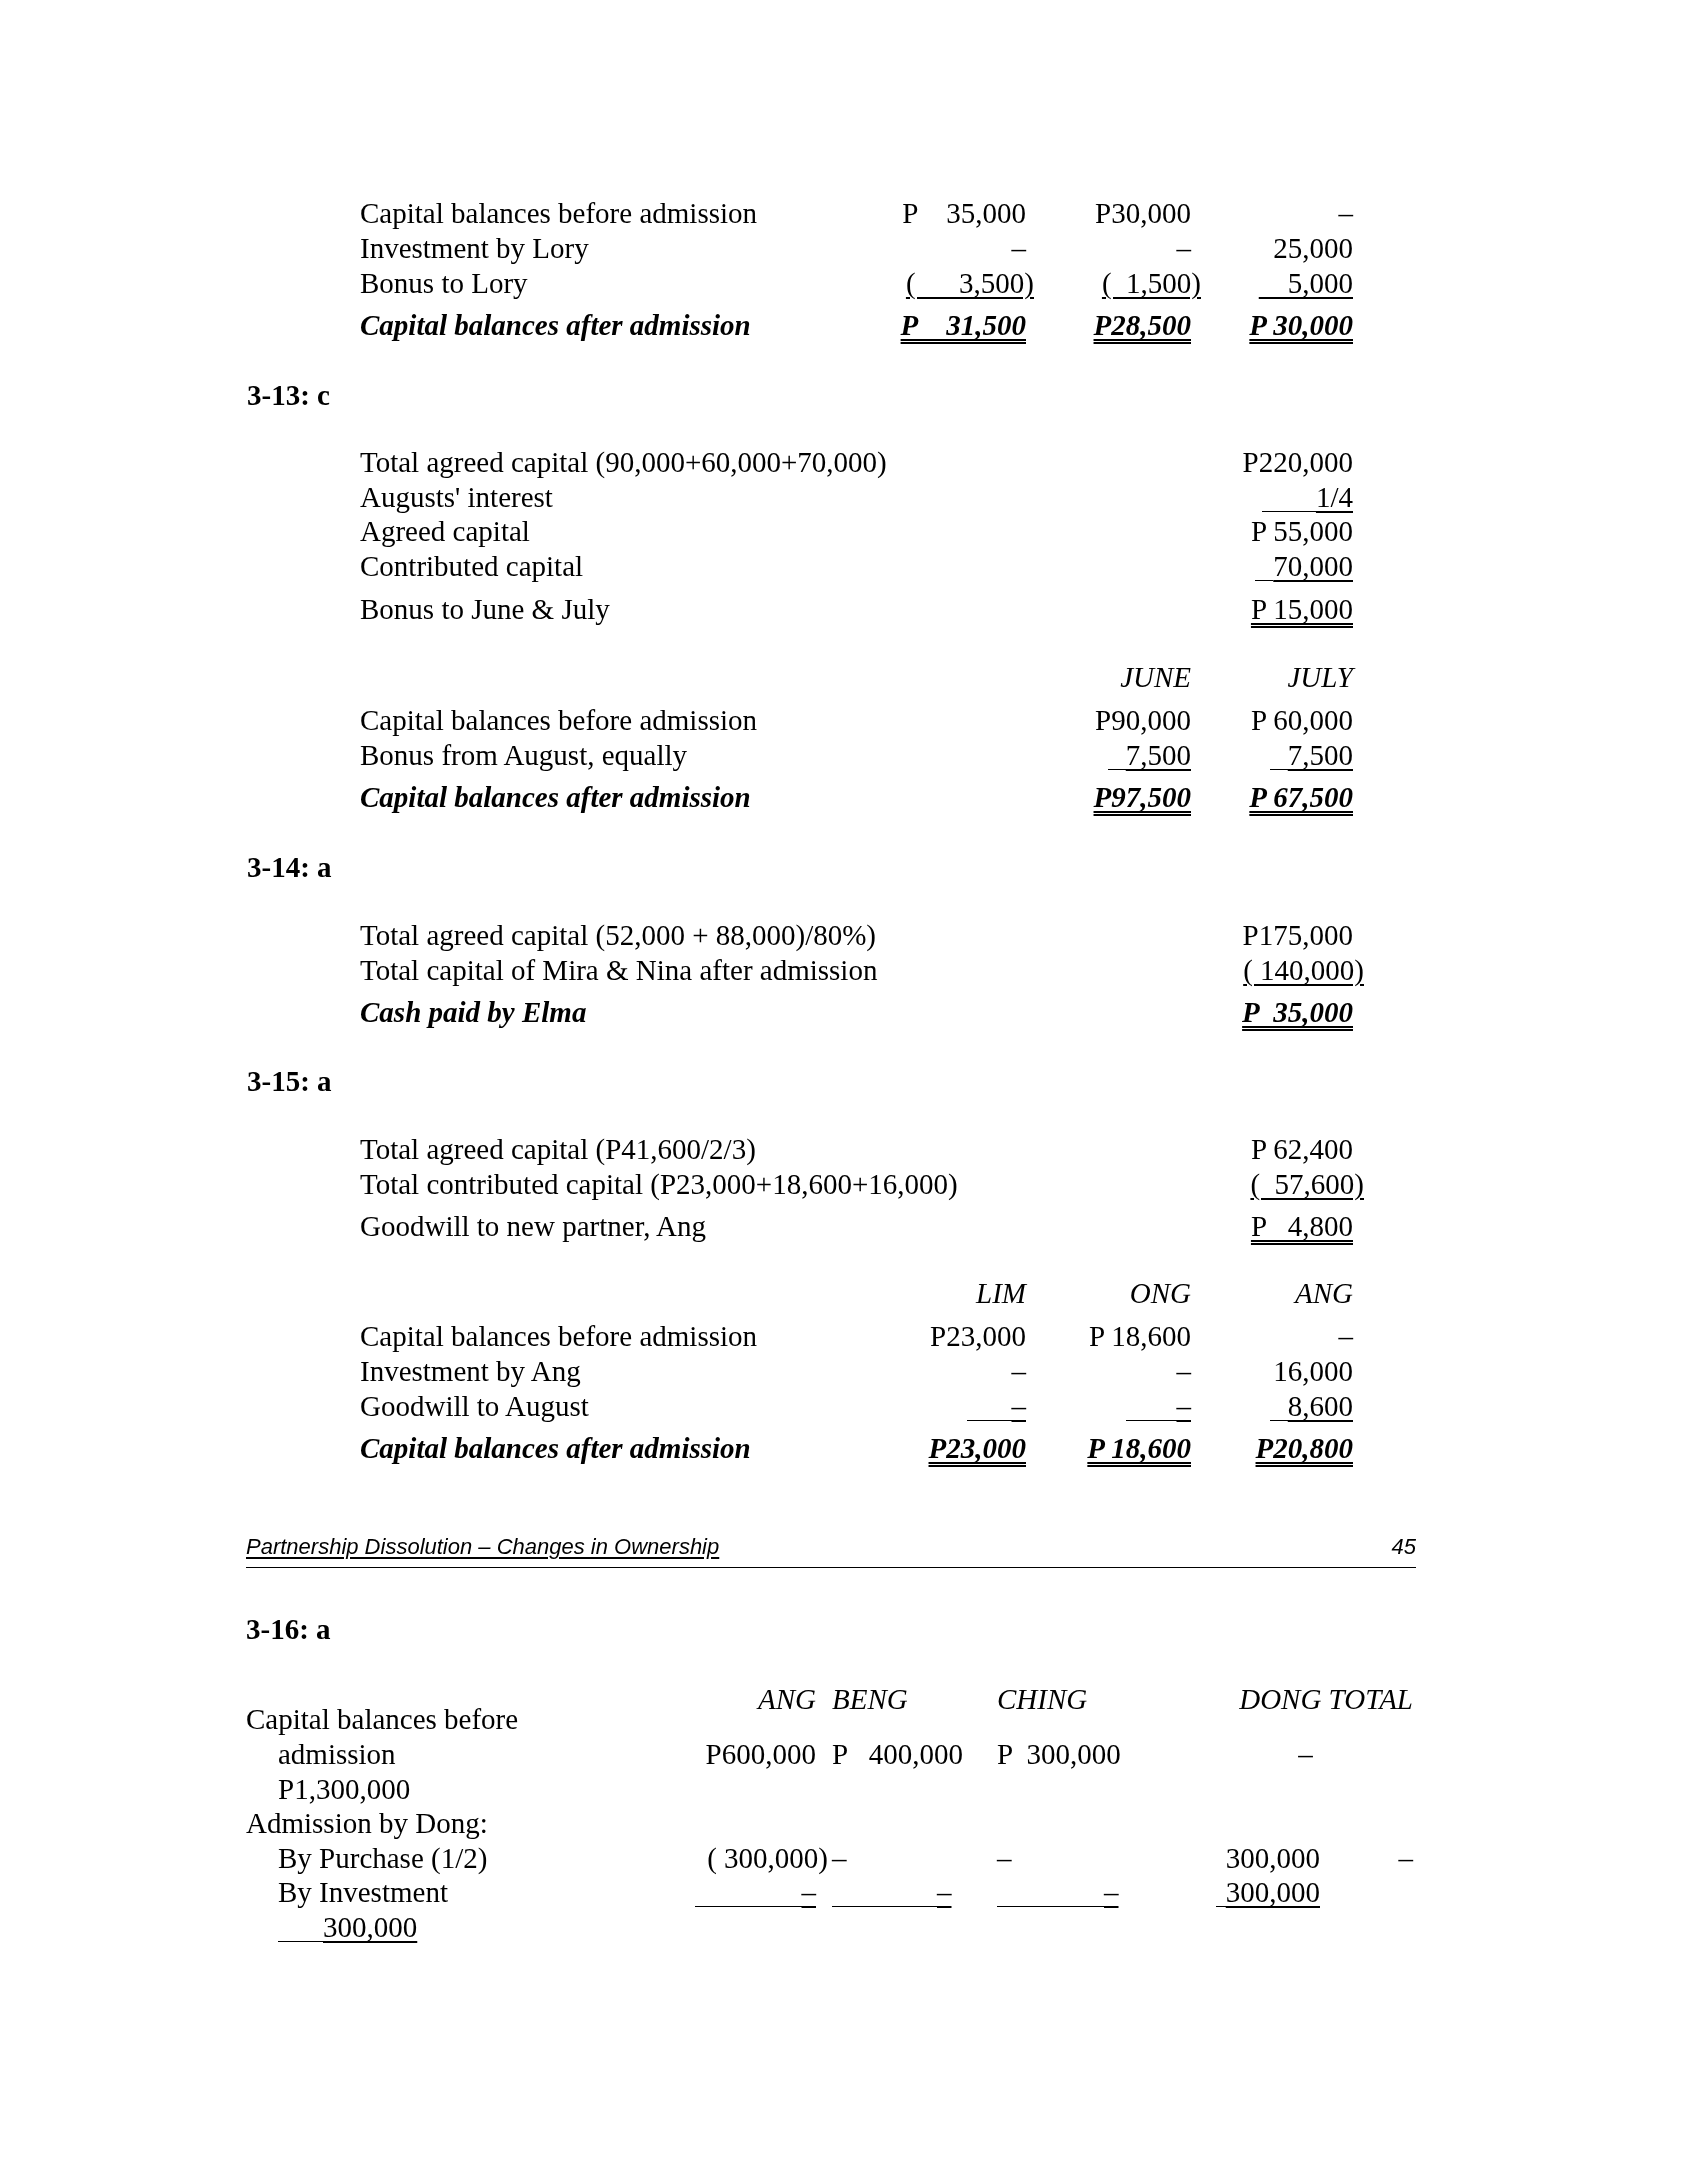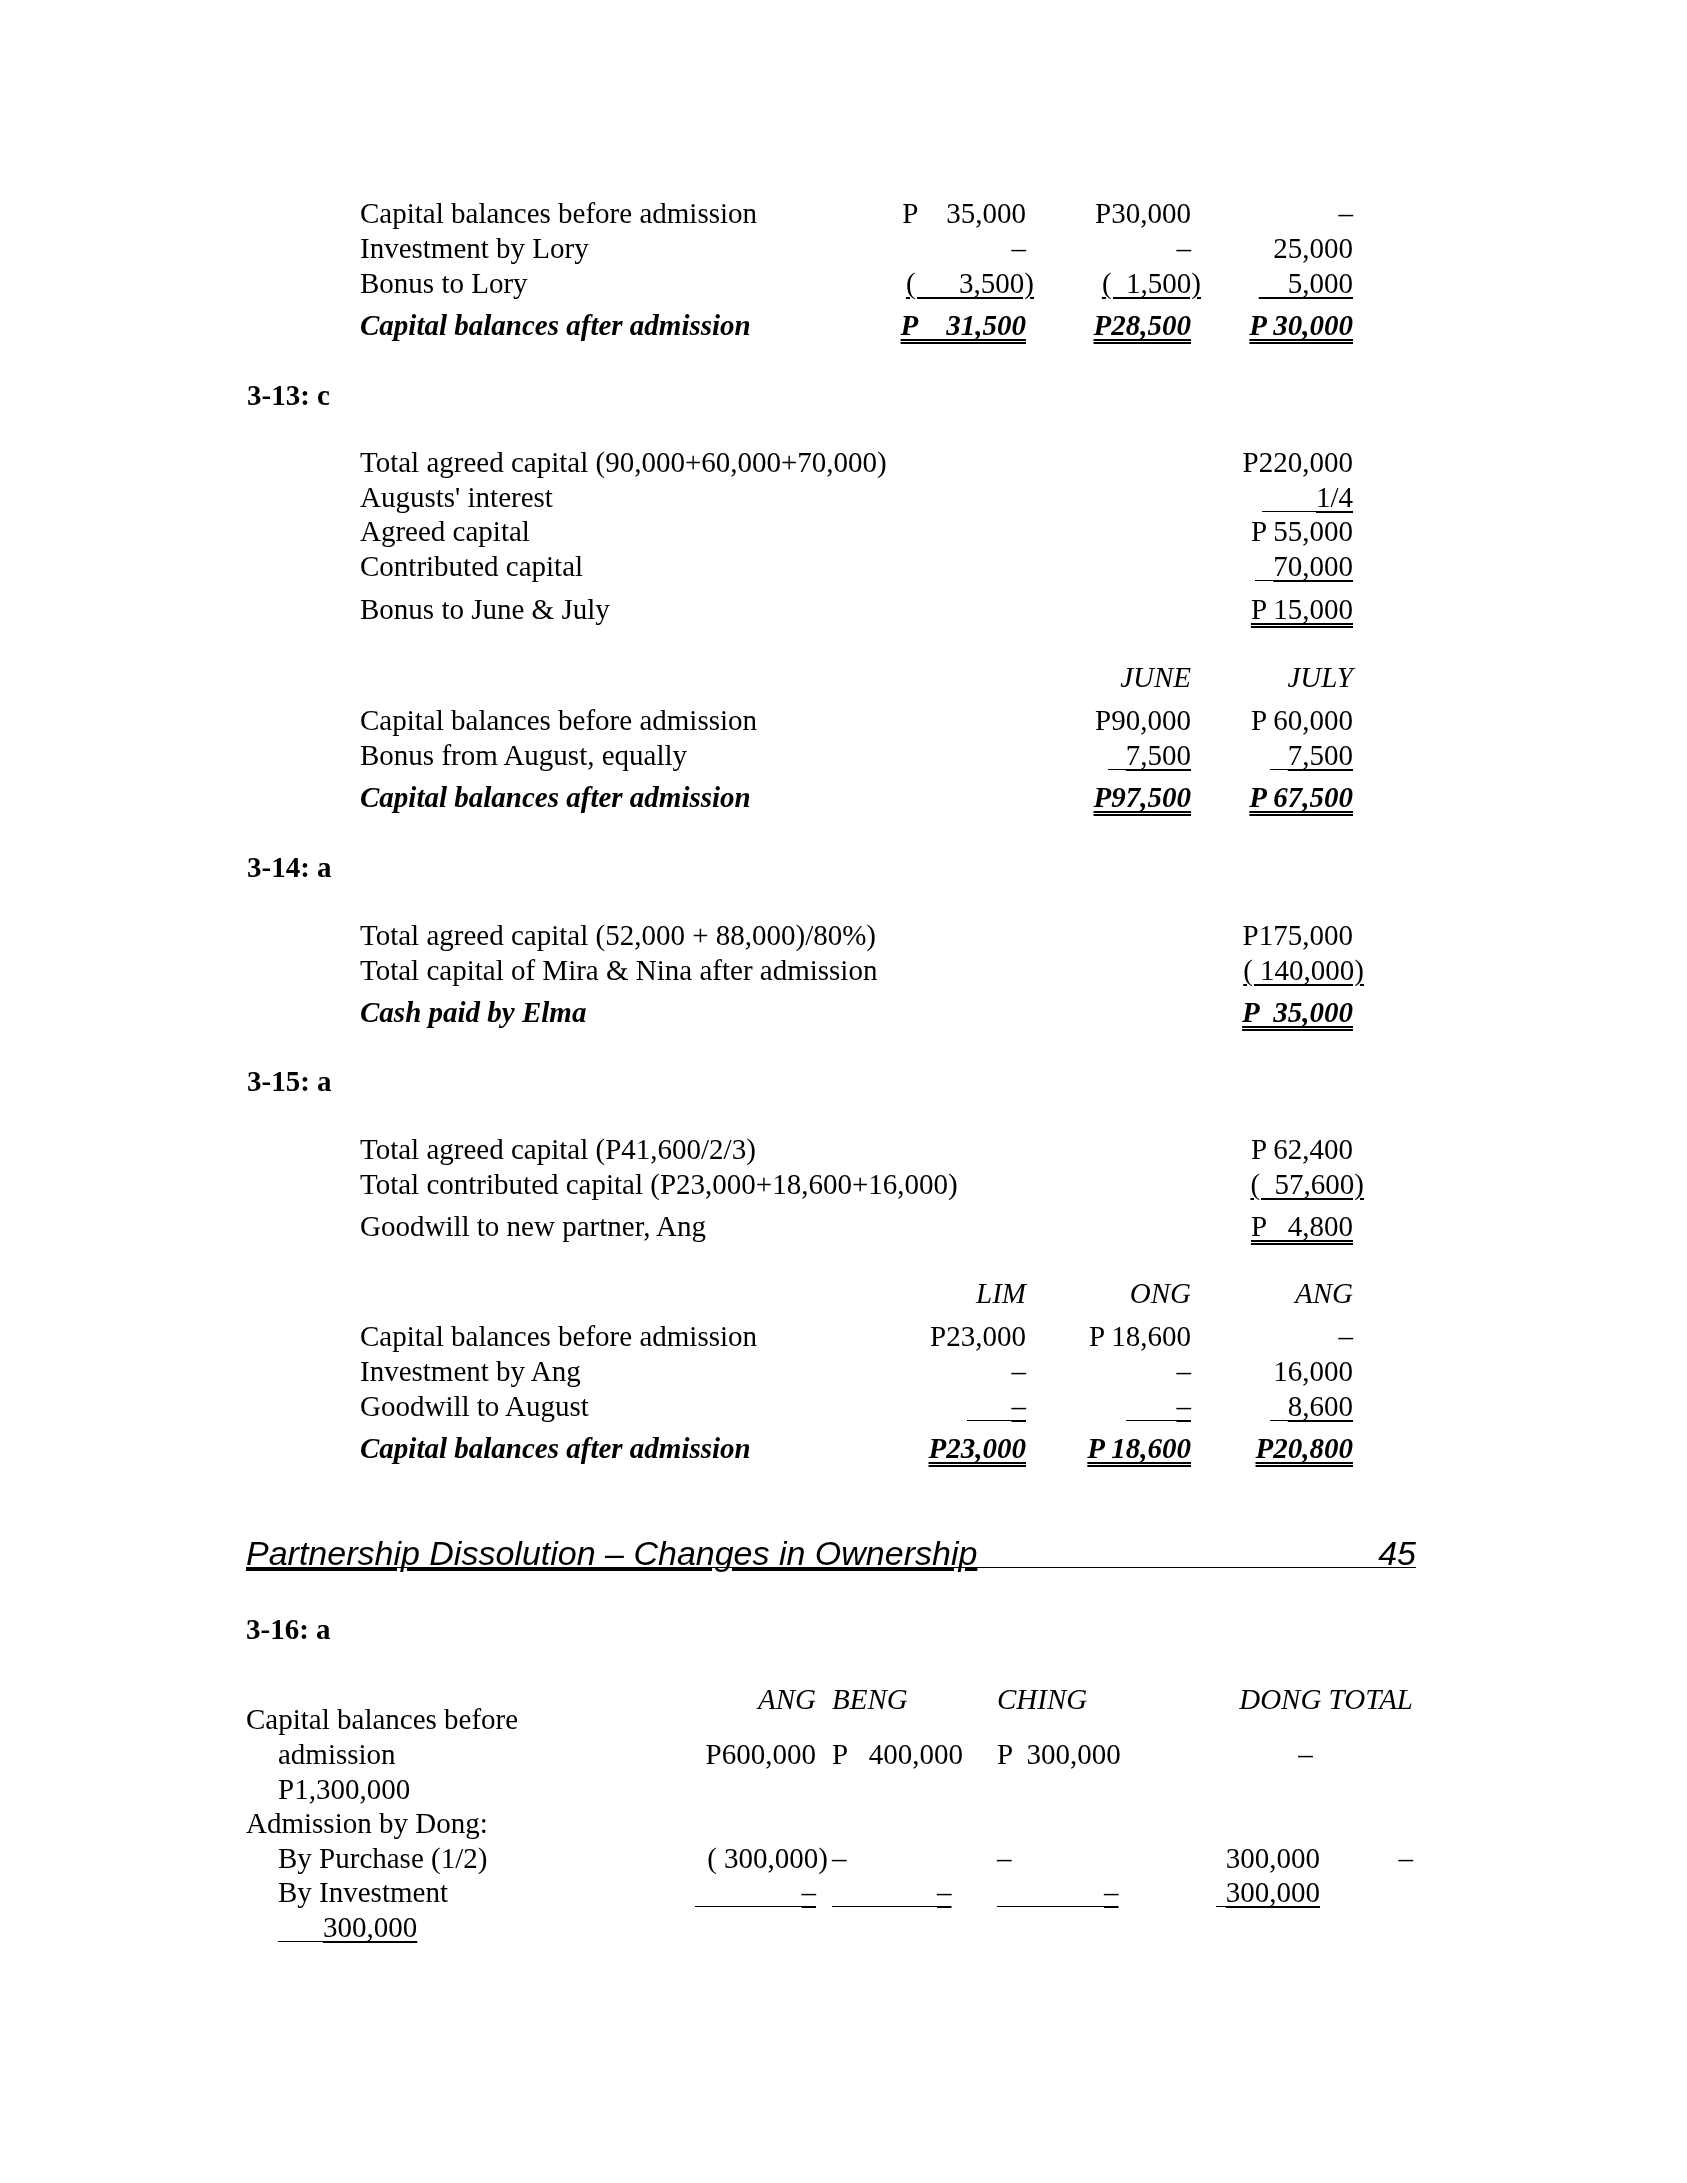--- a/index.html
+++ b/index.html
@@ -16,21 +16,21 @@
   .u { text-decoration: underline; text-decoration-thickness: 1.6px; text-underline-offset: 4.1px; }
   .uu { text-decoration: underline double; text-decoration-thickness: 1.6px; text-underline-offset: 4.1px; }
   
   .c1 { left: 861px; width: 165px; text-align: right; }
   .c2 { left: 1026px; width: 165px; text-align: right; }
   .c3 { left: 1191px; width: 162px; text-align: right; }
   .c3w { left: 1191px; width: 173px; text-align: right; }
   .footer {
     position: absolute; left: 246px; top: 1534px; width: 1170px; height: 33px;
     border-bottom: 1.6px solid #000;
-    font-family: "Liberation Sans", "DejaVu Sans", sans-serif; font-style: italic; font-size: 34px;
+    font-family: "Liberation Sans", "DejaVu Sans", sans-serif; font-style: italic; font-size: 22px;
   }
   .footer .ft { position: absolute; left: 0; top: 0; text-decoration: underline; text-underline-offset: 3.3px; }
   .footer .pg { position: absolute; right: 0; top: 0; }
   
   .d-ang { left: 659px; width: 157px; text-align: right; }
   .d-beng { left: 832px; width: 165px; text-align: left; }
   .d-ching { left: 997px; width: 161px; text-align: left; }
   .d-dong { left: 1158px; width: 162px; text-align: right; }
   .d-total { left: 1320px; width: 93px; text-align: right; }
   .lbl2 { left: 246px; }

